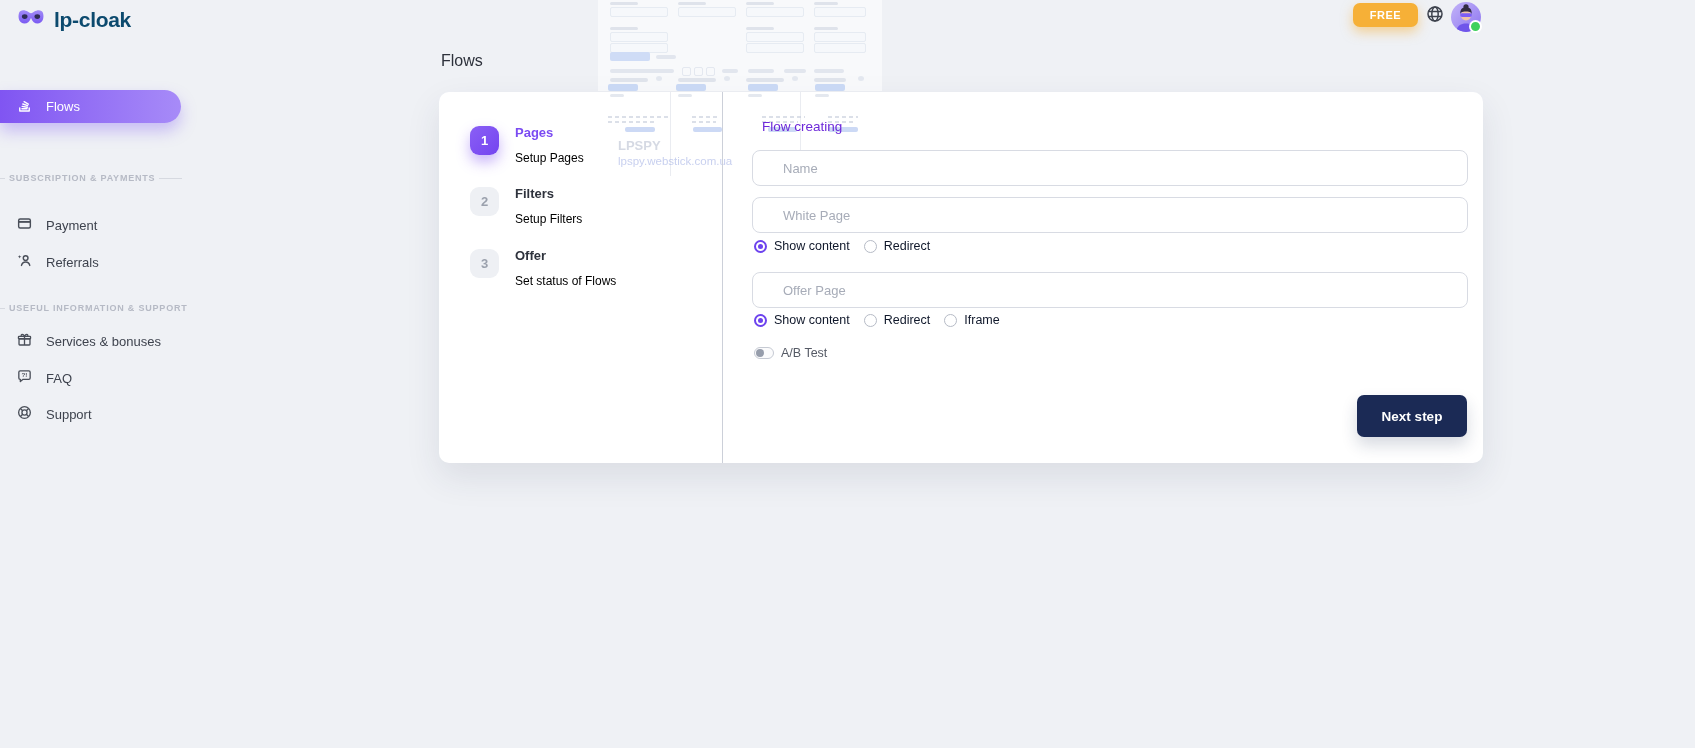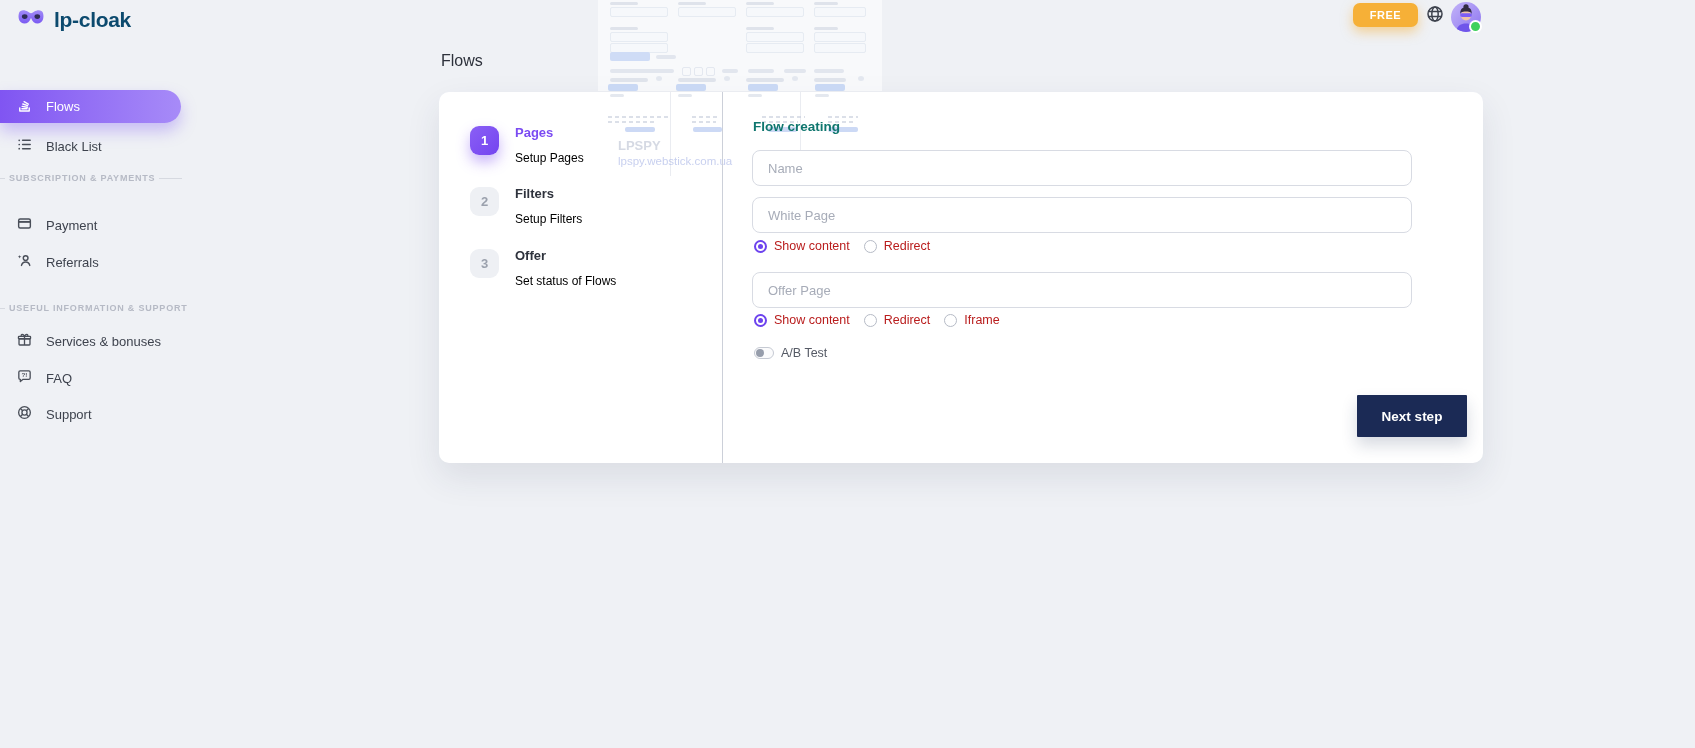--- a/index.html
+++ b/index.html
@@ -51,40 +51,40 @@
   .step-num{width:29px;height:29px;border-radius:9px;display:flex;align-items:center;justify-content:center;
             font-size:13px;font-weight:700;background:#eef0f4;color:#9ba1ad;flex:0 0 auto;}
   .step.active .step-num{background:linear-gradient(135deg,#8a5ff5,#7444f0);color:#fff;
             box-shadow:0 7px 14px rgba(120,70,240,.4);}
   .step-title{font-size:13px;font-weight:700;color:#2e323c;line-height:15px;margin-top:-1px;}
   .step.active .step-title{color:#7b4bf2;}
   .step-sub{font-size:12px;color:#000000;line-height:15px;margin-top:11px;}
 
   
   #form{position:absolute;left:313px;top:0;width:716px;height:100%;}
-  #form-title{position:absolute;left:1px;top:27px;font-size:13.5px;font-weight:700;color:#0f766e;z-index:10;}
-  .txt-input{position:absolute;left:0;width:660px;height:36px;box-sizing:border-box;z-index:10;
-             border:1px solid #d8dbe3;border-radius:8px;background:#fff;padding:0 15px;
+  #form-title{position:absolute;left:10px;top:27px;font-size:13.5px;font-weight:400;color:#6d28d9;z-index:10;}
+  .txt-input{position:absolute;left:0;width:716px;height:36px;box-sizing:border-box;z-index:10;
+             border:1px solid #d8dbe3;border-radius:8px;background:#fff;padding:0 30px;
              font-size:13px;color:#333;font-family:inherit;outline:none;}
   .txt-input::placeholder{color:#a7acb8;}
   #input-name{top:58px} #input-white{top:105px} #input-offer{top:180px}
   .radio-row{position:absolute;left:2px;display:flex;align-items:center;gap:14px;z-index:10;height:16px;}
   #radios-white{top:146px} #radios-offer{top:220px}
-  .radio-opt{display:flex;align-items:center;gap:7px;font-size:12.5px;color:#b91c1c;cursor:pointer;}
+  .radio-opt{display:flex;align-items:center;gap:7px;font-size:12.5px;color:#0f172a;cursor:pointer;}
   .radio{width:13px;height:13px;border-radius:50%;box-sizing:border-box;border:1.5px solid #b6bbc6;
          position:relative;background:#fff;flex:0 0 auto;}
   .radio.checked{border:2px solid #6d43ee;}
   .radio.checked::after{content:"";position:absolute;left:50%;top:50%;width:5px;height:5px;margin:-2.5px 0 0 -2.5px;
          border-radius:50%;background:#6d43ee;}
   #ab-row{position:absolute;left:2px;top:253px;display:flex;align-items:center;gap:7px;z-index:10;height:16px;cursor:pointer;}
   .toggle{width:20px;height:12px;border-radius:7px;border:1px solid #c6cad3;background:#fbfbfc;
           position:relative;box-sizing:border-box;flex:0 0 auto;}
   .toggle .knob{position:absolute;left:1px;top:1px;width:8px;height:8px;border-radius:50%;background:#969dab;}
   #ab-label{font-size:12.5px;color:#555a65;}
-  #next-btn{position:absolute;right:1px;top:303px;width:110px;height:42px;border:none;border-radius:1px;
+  #next-btn{position:absolute;right:1px;top:303px;width:110px;height:42px;border:none;border-radius:7px;
             background:#1b2a55;color:#fff;font-size:13.5px;font-weight:700;font-family:inherit;cursor:pointer;
             box-shadow:0 8px 16px rgba(27,42,85,.18);z-index:10;}
 
   
   #ghost{position:absolute;left:598px;top:0;width:284px;height:180px;z-index:5;pointer-events:none;}
   #ghost .panel{position:absolute;left:0;top:0;width:284px;height:91px;background:rgba(255,255,255,.55);}
   .gb{position:absolute;border-radius:2px;}
   .gdash{position:absolute;height:2px;
          background:repeating-linear-gradient(90deg,rgba(190,198,214,.55) 0 4px,transparent 4px 7px);}
   .gvline{position:absolute;width:1px;background:rgba(208,213,224,.45);}
@@ -193,33 +193,20 @@
           <path d="M4 11.5 V14.8 H14 V11.5"></path>
             <path d="M6.3 12.4 H11.7"></path>
             <path d="M6.5 9.9 L11.9 10.9"></path>
           <path d="M7.2 7.4 L12.3 9.2"></path>
             <path d="M8.6 5 L13 7.6"></path>
         </svg>
       </span>
       <span>Flows</span>
     </div>
 
-    <div class="nav-item" id="nav-blacklist">
-      <span>
-        <svg width="17" height="17" viewBox="0 0 18 18" fill="none" stroke="#4a4f59" stroke-width="1.6" stroke-linecap="round">
-          <circle cx="3.4" cy="4.6" r="0.9" fill="#4a4f59" stroke="none"></circle>
-            <path d="M7 4.6 H15"></path>
-          <circle cx="3.4" cy="9" r="0.9" fill="#4a4f59" stroke="none"></circle>
-            <path d="M7 9 H15"></path>
-          <circle cx="3.4" cy="13.4" r="0.9" fill="#4a4f59" stroke="none"></circle>
-            <path d="M7 13.4 H15"></path>
-        </svg>
-      </span>
-      <span>Black List</span>
-    </div>
 
     <div class="section-label" id="sec1">
       <span>SUBSCRIPTION &amp; PAYMENTS</span>
     </div>
 
     <div class="nav-item" id="nav-payment">
       <span>
         <svg width="17" height="17" viewBox="0 0 18 18" fill="none" stroke="#4a4f59" stroke-width="1.5">
           <rect x="2.8" y="4.2" width="12.4" height="9.6" rx="1.6"></rect>
             <path d="M2.8 7.3 H15.2" stroke-width="2"></path>

